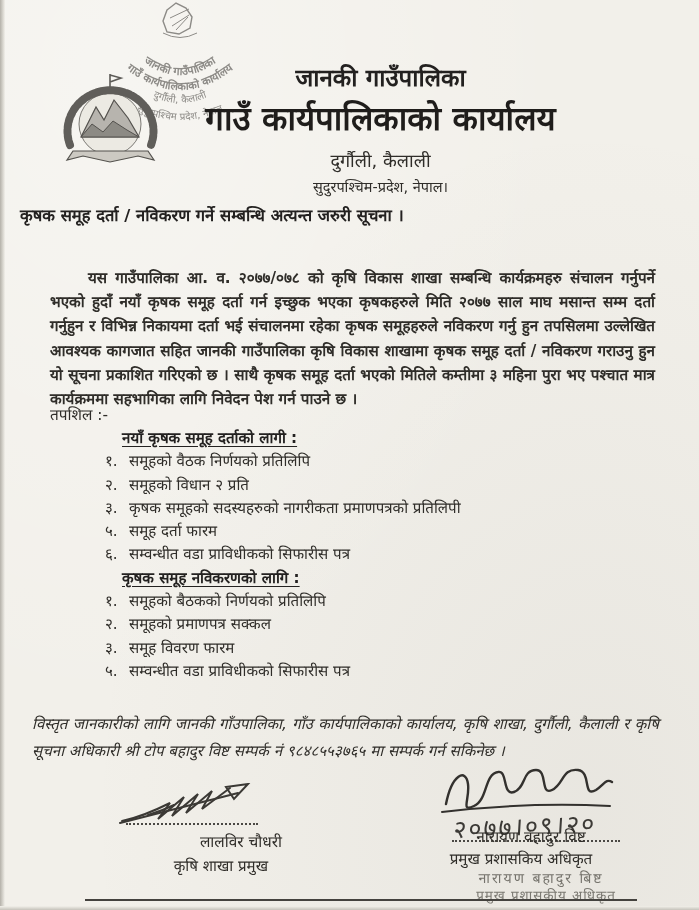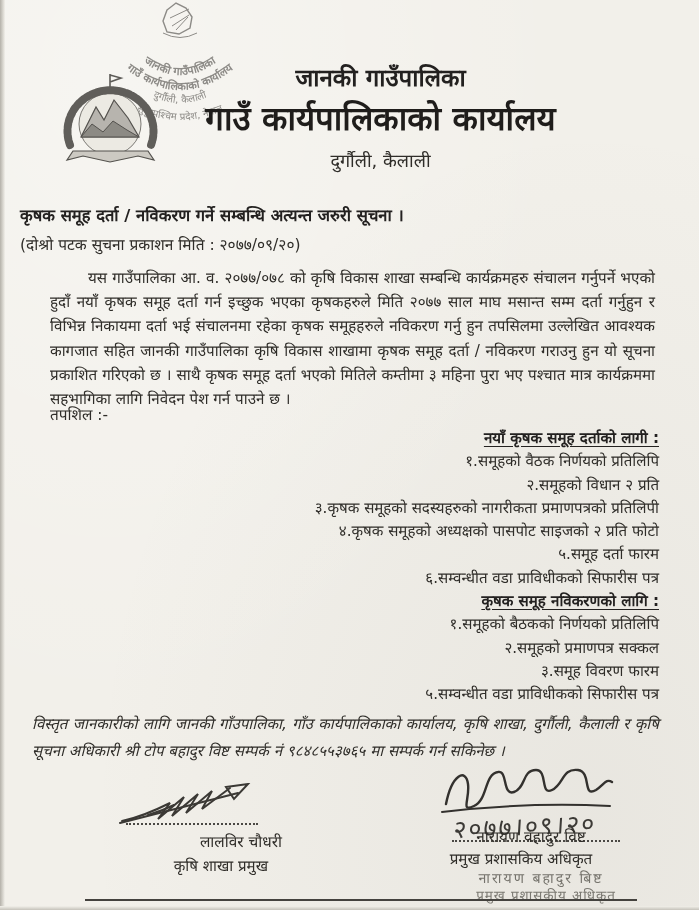--- a/index.html
+++ b/index.html
@@ -29,24 +29,24 @@
   .stamp-svg { position:absolute; left:104px; top:0px; }
   .emblem-svg { position:absolute; left:53px; top:71px; }
 
   
   .subject { position:absolute; top:203px; left:20px; right:0; text-align:left; }
   .subj1 { font-size:16.5px; font-weight:700; color:#232120; }
   .subj2 { font-size:15.5px; margin-top:7px; }
 
   
   .body-para { position:absolute; top:266px; left:50px; right:44px;
-    font-size:15.2px; line-height:24.2px; text-align:justify; text-indent:38px; }
+    font-size:15.2px; line-height:24.2px; text-align:justify; text-indent:38px;font-weight:bold; }
   .tapasil { position:absolute; top:404px; left:50px; font-size:15.4px; }
 
-  .lists { position:absolute; top:427px; left:50px; right:40px; font-size:15.1px;text-align:right; }
+  .lists { position:absolute; top:427px; left:50px; right:40px; font-size:15.1px; }
   .list-heading { padding-left:72px; font-weight:700; color:#232120;
     line-height:23.3px; }
   .list-heading span { text-decoration:underline; text-underline-offset:3px; }
   .list-row { padding-left:55px; line-height:23.3px; }
   .list-row .num { display:inline-block; width:24px; }
 
   .closing { position:absolute; top:711px; left:32px; right:40px;
     font-size:15.1px; line-height:27px; text-align:justify;font-style:italic; }
 
   
@@ -114,46 +114,43 @@
     <path d="M17,74 A43,41 0 1,1 98,74" fill="none" stroke="#605e5a" stroke-width="8" stroke-dasharray="3.5 2.5" stroke-linecap="round"></path>
     <path d="M28,66 L43,36 L51,49 L61,29 L75,47 L86,66 Z" fill="#b7b4ae" stroke="#53514d" stroke-width="1.2"></path>
     <path d="M28,66 L39,53 L50,61 L60,50 L74,59 L86,66 Z" fill="#8c8a84" stroke="#53514d" stroke-width="1"></path>
     <path d="M20,80 L95,80 L101,89 L85,85 L57,91 L30,85 L14,89 Z" fill="#ccc9c2" stroke="#53514d" stroke-width="1.2"></path>
   </svg>
 
   <div class="letterhead">
     <div class="lh1">जानकी गाउँपालिका</div>
     <div class="lh2">गाउँ कार्यपालिकाको कार्यालय</div>
     <div class="lh3">दुर्गौली, कैलाली</div>
+    <div class="lh4">सुदुरपश्चिम-प्रदेश, नेपाल।</div>
   </div>
 
   <div class="subject">
     <div class="subj1">कृषक समूह दर्ता / नविकरण गर्ने सम्बन्धि अत्यन्त जरुरी सूचना ।</div>
-    <div class="subj2">(दोश्रो पटक सुचना प्रकाशन मिति : २०७७/०९/२०)</div>
   </div>
 
   <p class="body-para">यस गाउँपालिका आ. व. २०७७/०७८ को कृषि विकास शाखा सम्बन्धि कार्यक्रमहरु संचालन गर्नुपर्ने भएको हुदाँ नयाँ कृषक समूह दर्ता गर्न इच्छुक भएका कृषकहरुले मिति २०७७ साल माघ मसान्त सम्म दर्ता गर्नुहुन र विभिन्न निकायमा दर्ता भई संचालनमा रहेका कृषक समूहहरुले नविकरण गर्नु हुन तपसिलमा उल्लेखित आवश्यक कागजात सहित जानकी गाउँपालिका कृषि विकास शाखामा कृषक समूह दर्ता / नविकरण गराउनु हुन यो सूचना प्रकाशित गरिएको छ । साथै कृषक समूह दर्ता भएको मितिले कम्तीमा ३ महिना पुरा भए पश्चात मात्र कार्यक्रममा सहभागिका लागि निवेदन पेश गर्न पाउने छ ।</p>
 
   <div class="tapasil">तपशिल :-</div>
 
   <div class="lists">
     <div class="list-heading">
       <span>नयाँ कृषक समूह दर्ताको लागी :</span>
     </div>
     <div class="list-row">
       <span class="num">१.</span><span>समूहको वैठक निर्णयको प्रतिलिपि</span>
     </div>
     <div class="list-row">
       <span class="num">२.</span><span>समूहको विधान २ प्रति</span>
     </div>
     <div class="list-row">
       <span class="num">३.</span><span>कृषक समूहको सदस्यहरुको नागरीकता प्रमाणपत्रको प्रतिलिपी</span>
-    </div>
-    <div class="list-row">
-      <span class="num">४.</span><span>कृषक समूहको अध्यक्षको पासपोट साइजको २ प्रति फोटो</span>
     </div>
     <div class="list-row">
       <span class="num">५.</span><span>समूह दर्ता फारम</span>
     </div>
     <div class="list-row">
       <span class="num">६.</span><span>सम्वन्धीत वडा प्राविधीकको सिफारीस पत्र</span>
     </div>
 
     <div class="list-heading">
       <span>कृषक समूह नविकरणको लागि :</span>

